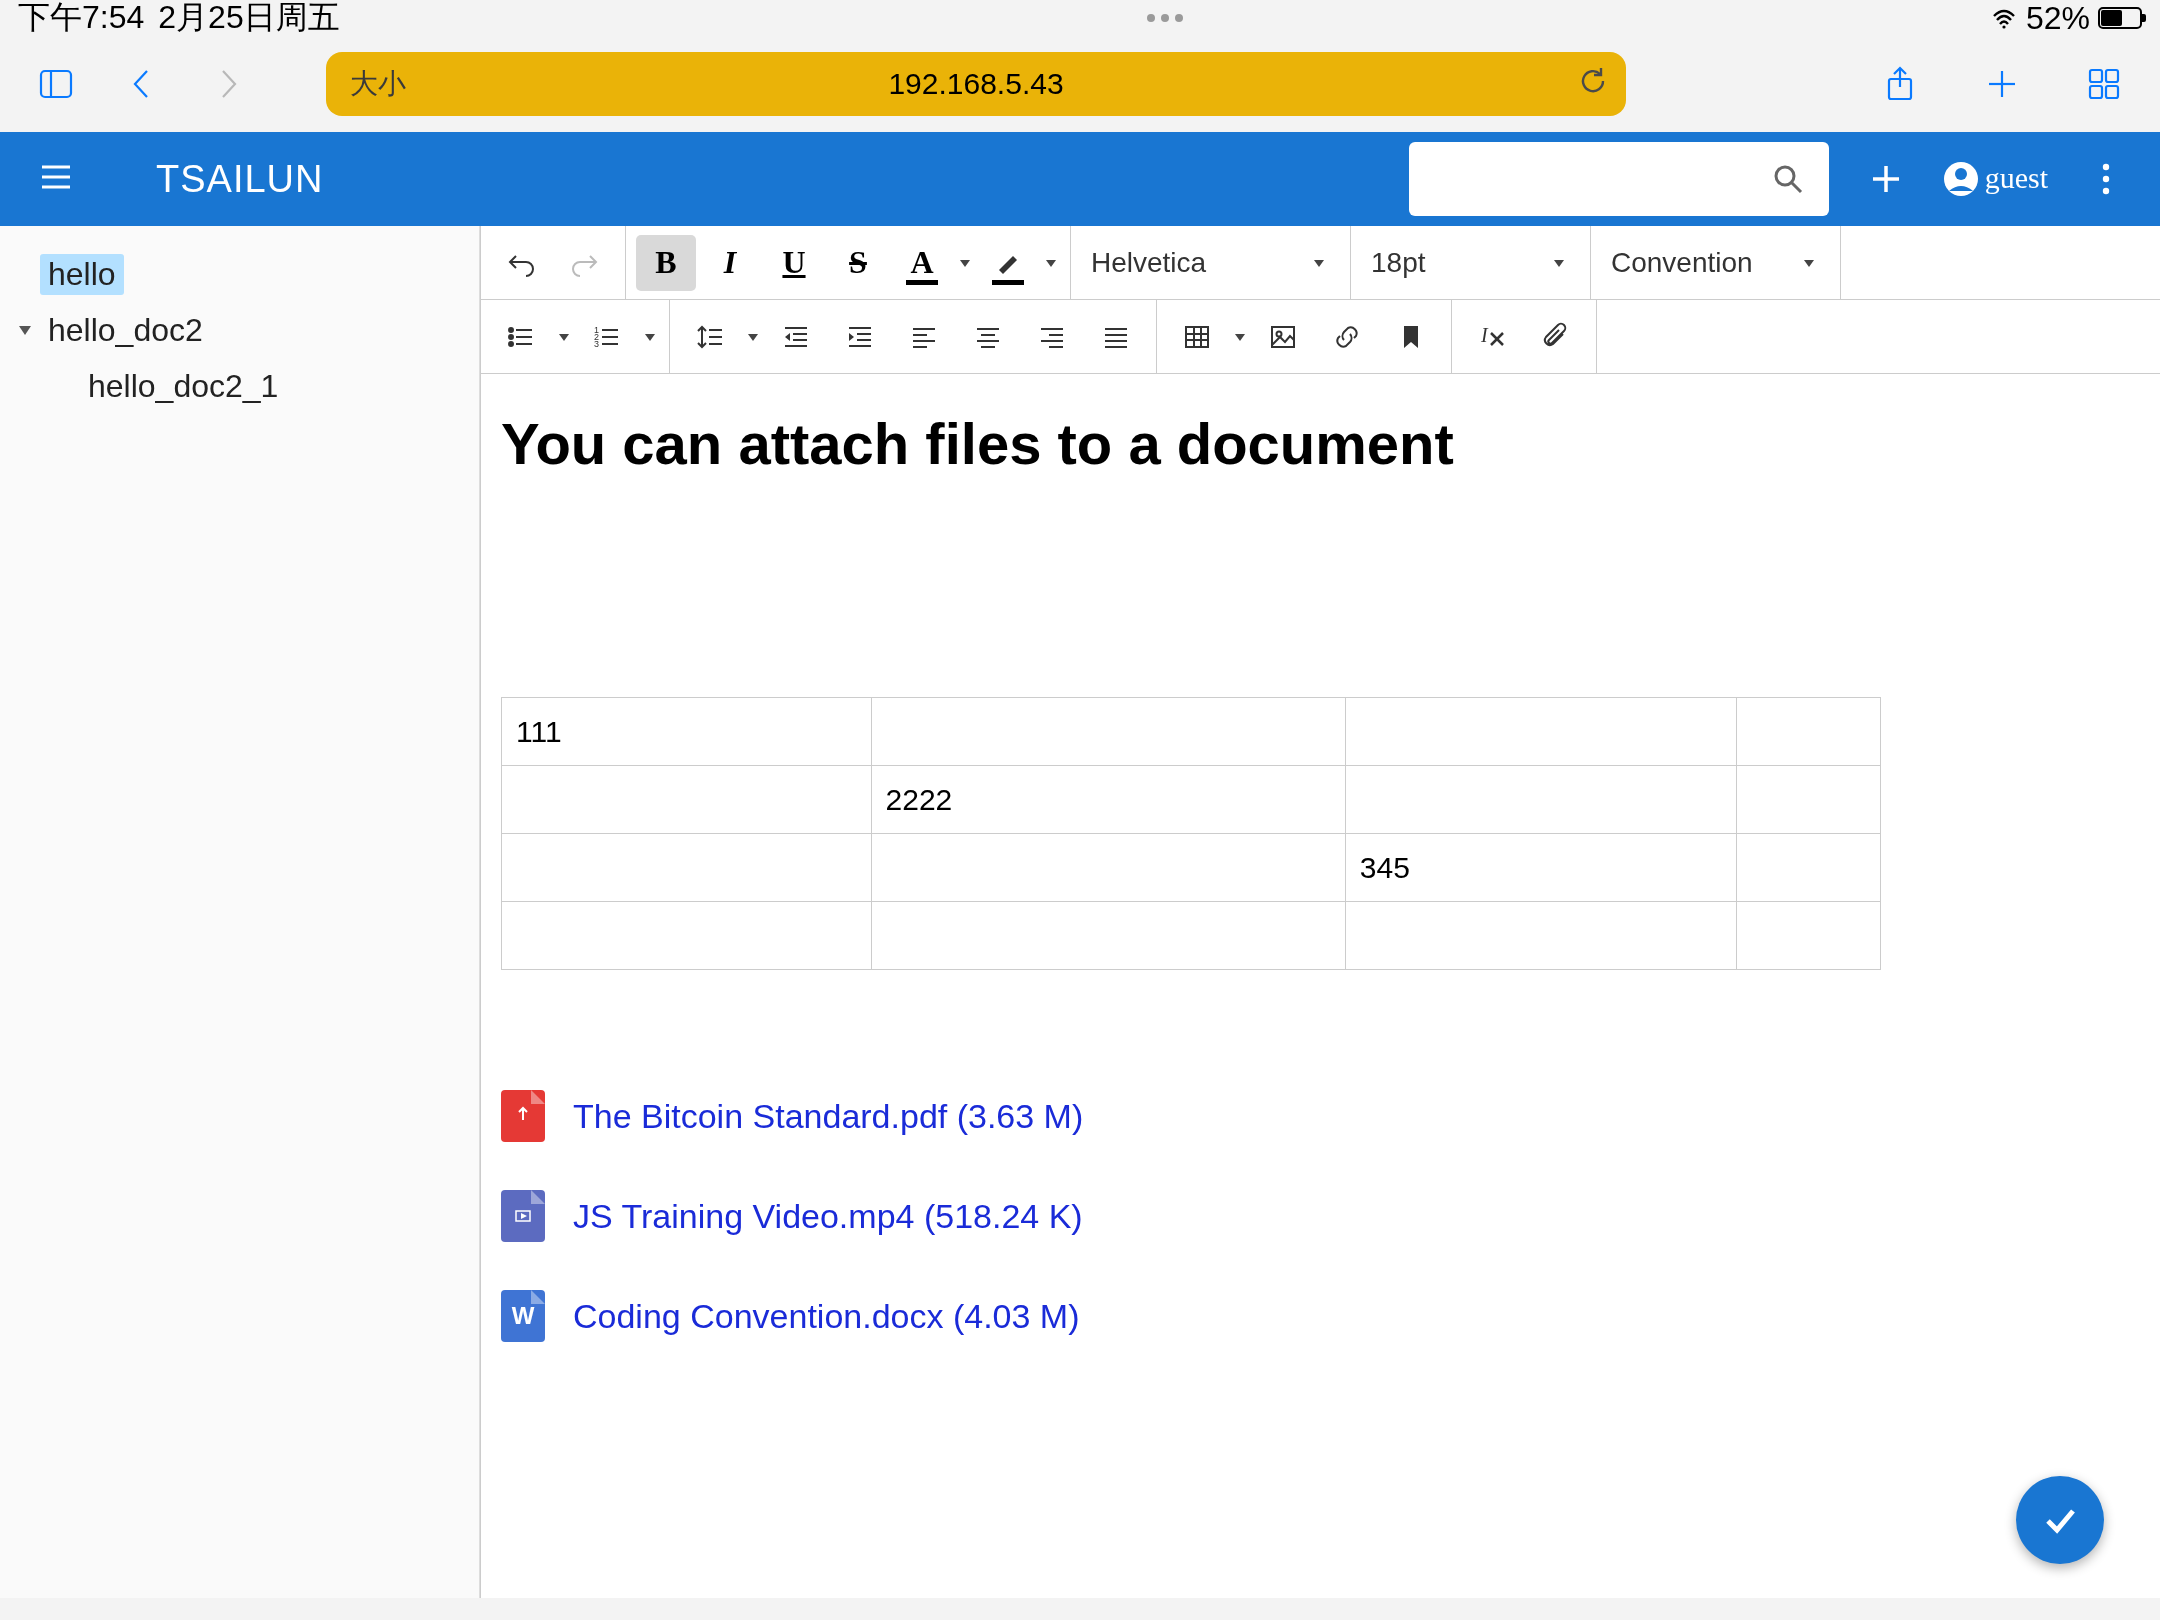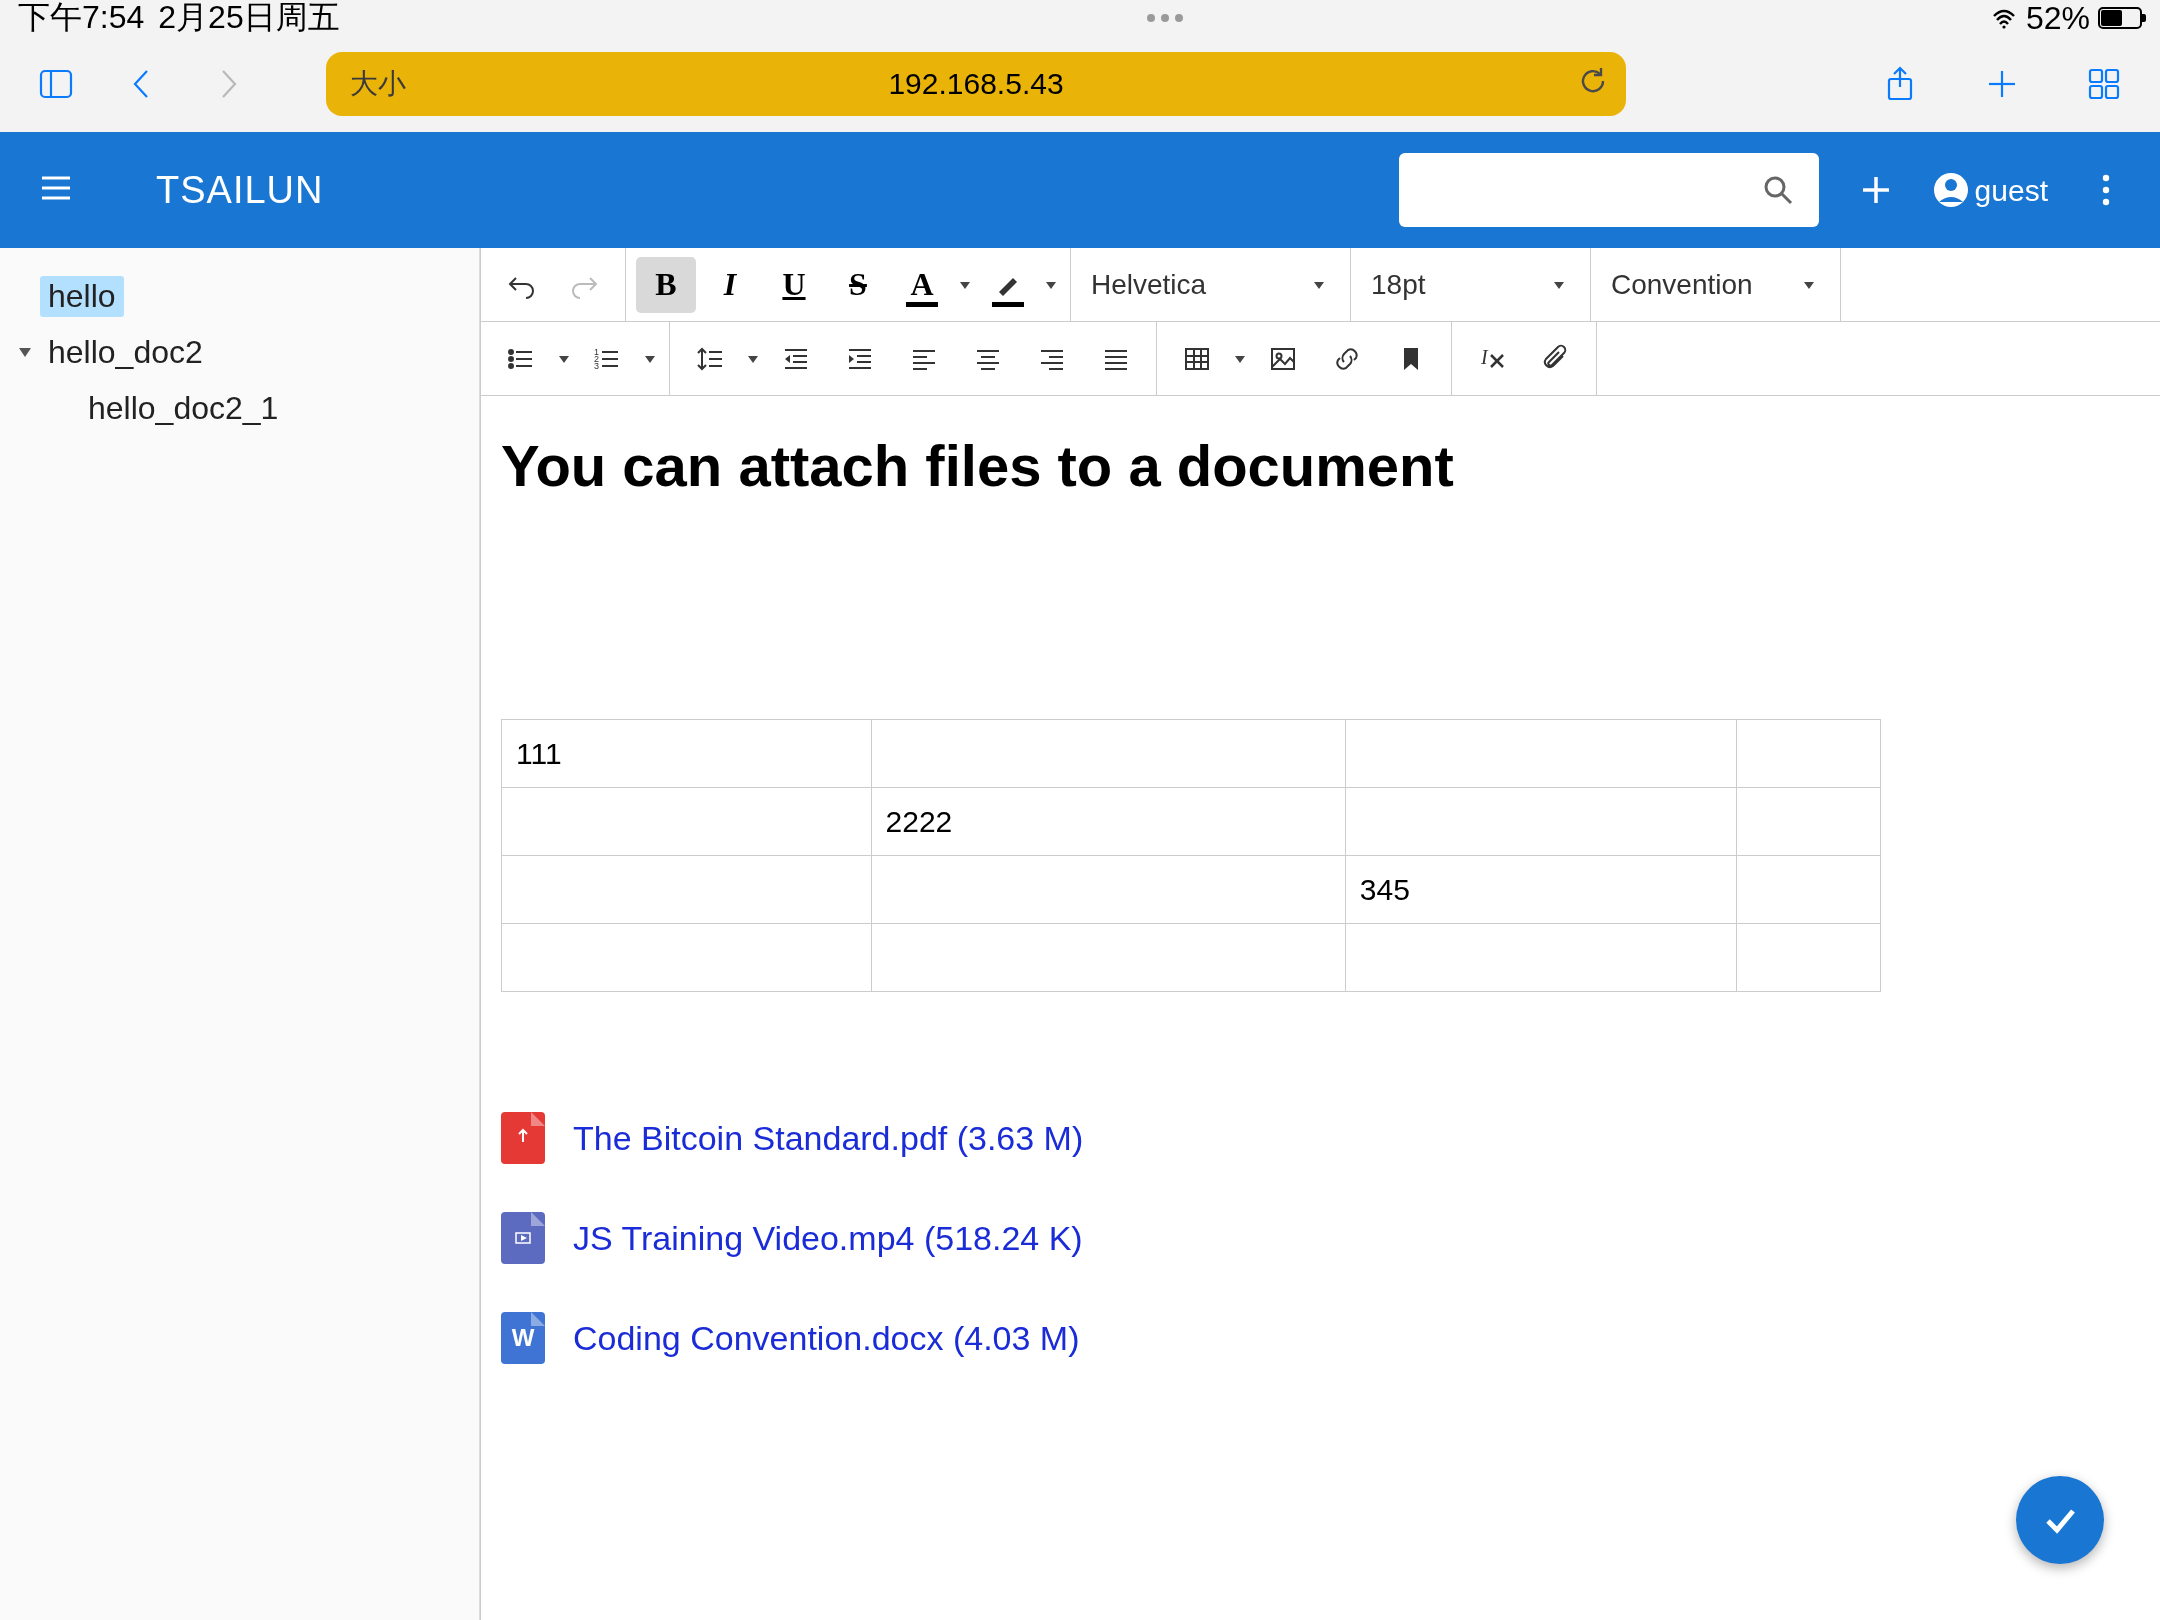--- a/index.html
+++ b/index.html
@@ -23,27 +23,27 @@
   .sb-btn svg { width:38px; height:38px; stroke:#0a7aff; fill:none; stroke-width:2.2; }
   .sb-btn.disabled svg { stroke:#b8b8b8; }
   .addr { flex:1; max-width:1300px; height:64px; background:#eab308; border-radius:16px; display:flex; align-items:center; padding:0 24px; color:#3a3a3a; font-size:30px; position:relative; margin:0 40px;}
   .addr-left { font-size:28px; }
   .addr-center { position:absolute; left:50%; transform:translateX(-50%); color:#000; font-size:30px; }
   .addr-reload { position:absolute; right:18px; }
   .addr-reload svg { width:30px; height:30px; stroke:#4a4a4a; fill:none; stroke-width:2.4; }
   .safari-right { display:flex; gap:46px; margin-left:auto; }
 
   
-  .app-header { height: 116px; background:#1976d2; display:flex; align-items:center; padding:0 36px; gap:40px; color:#fff; }
+  .app-header { height: 94px; background:#1976d2; display:flex; align-items:center; padding:0 36px; gap:40px; color:#fff; }
   .hamburger svg { width:40px; height:40px; stroke:#fff; stroke-width:3; fill:none; }
   .app-title { font-size:38px; font-weight:500; letter-spacing:1px; margin-left:40px; }
   .app-spacer { flex:1; }
   .search-box { width:420px; height:74px; background:#fff; border-radius:6px; display:flex; align-items:center; justify-content:flex-end; padding:0 24px; }
   .search-box svg { width:34px; height:34px; stroke:#666; fill:none; stroke-width:3; }
-  .hdr-icon { display:flex; align-items:flex-end; gap:6px; }
+  .hdr-icon { display:flex; align-items:flex-start; gap:6px;font-family:Liberation Serif, serif; }
   .hdr-icon svg { width:36px; height:36px; fill:#fff; }
   .hdr-plus svg { stroke:#fff; stroke-width:3.5; fill:none; width:34px; height:34px;}
   .guest { font-size:30px; }
 
   
   .main { display:flex; height: calc(1620px - 36px - 96px - 116px); background:#fff; }
   .sidebar { width:480px; border-right:1px solid #ddd; background:#fafafa; padding-top:20px; }
   .tree-item { display:flex; align-items:center; height:56px; font-size:32px; color:#222; padding-left:10px; }
   .tree-caret { width:30px; display:flex; justify-content:center; }
   .tree-caret svg { width:18px; height:18px; fill:#555; }

